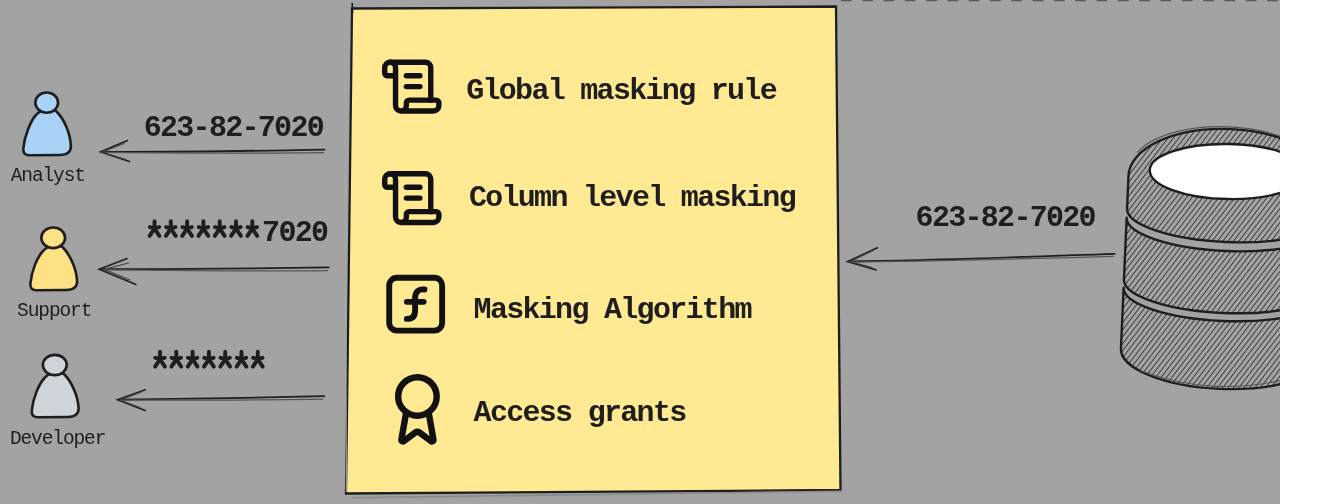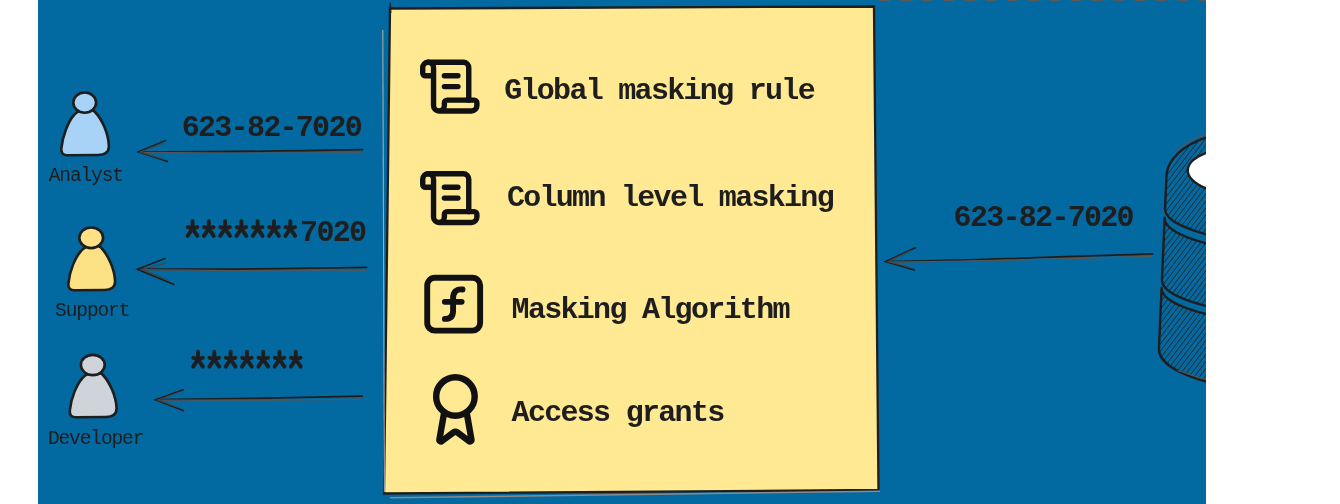--- a/index.html
+++ b/index.html
@@ -1,16 +1,16 @@
 <!DOCTYPE html>
 <html><head>
 <meta charset="utf-8">
 <style>
   html,body{margin:0;padding:0;background:#ffffff;}
-  #stage{position:relative;width:1168px;height:504px;overflow:hidden;background:#0369a1;margin-left:38px;}
+  #stage{position:relative;width:1280px;height:504px;overflow:hidden;background:#a3a3a3;}
   text{font-family:"Liberation Mono",monospace;font-weight:bold;fill:#1e1e1e;}
   .big{font-size:30px;letter-spacing:-1.7px;}
   .lbl{font-size:19.5px;letter-spacing:-1.1px;font-weight:normal;}
 </style>
 </head>
 <body>
 <div id="stage">
 <svg width="1340" height="504" viewBox="0 0 1340 504">
   <defs>
     <pattern id="hatch" width="4.25" height="4.25" patternUnits="userSpaceOnUse" patternTransform="rotate(35)">

